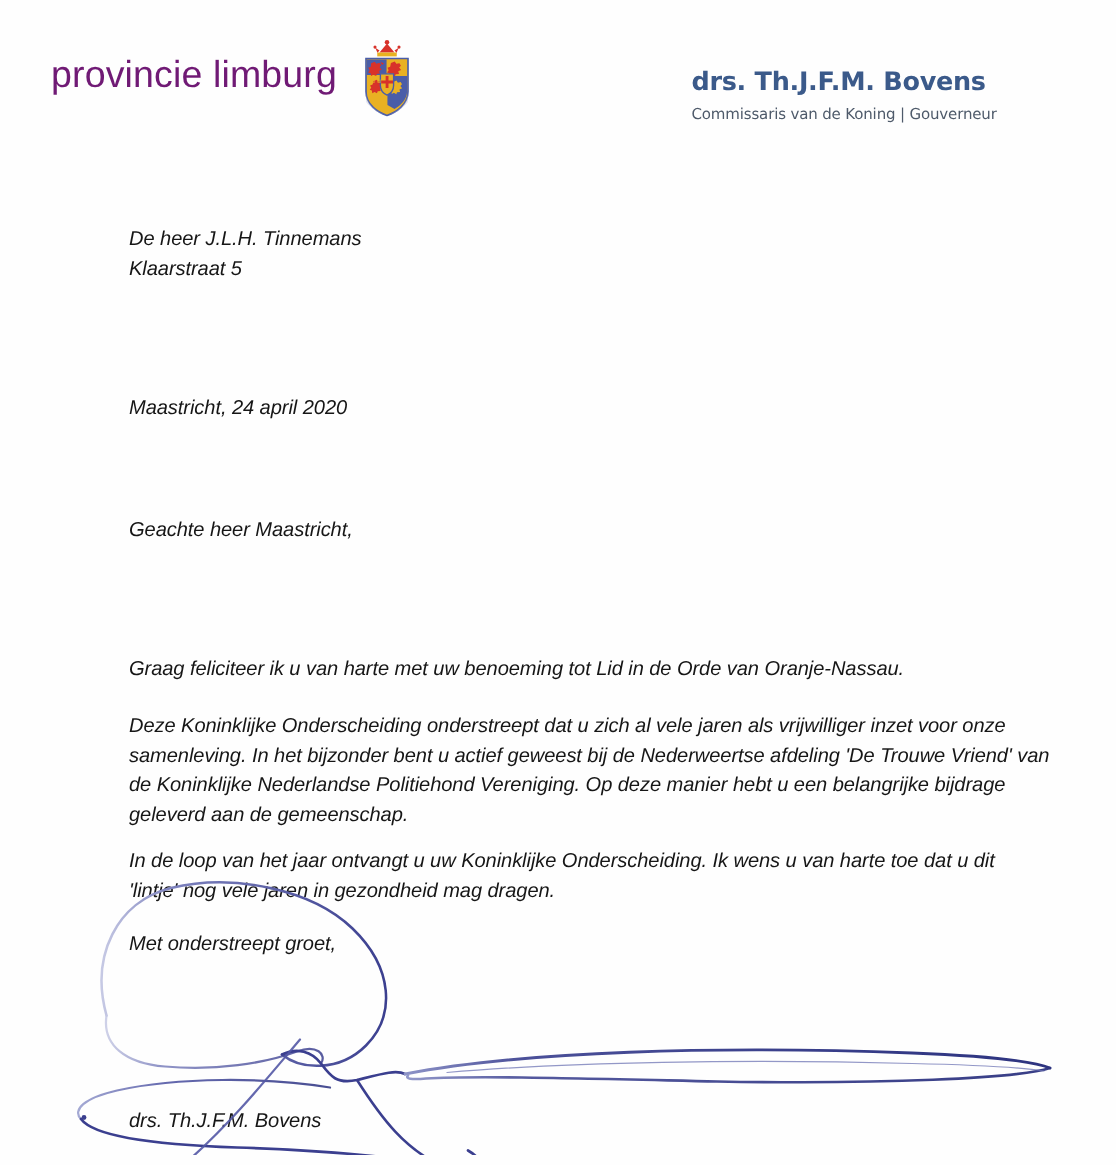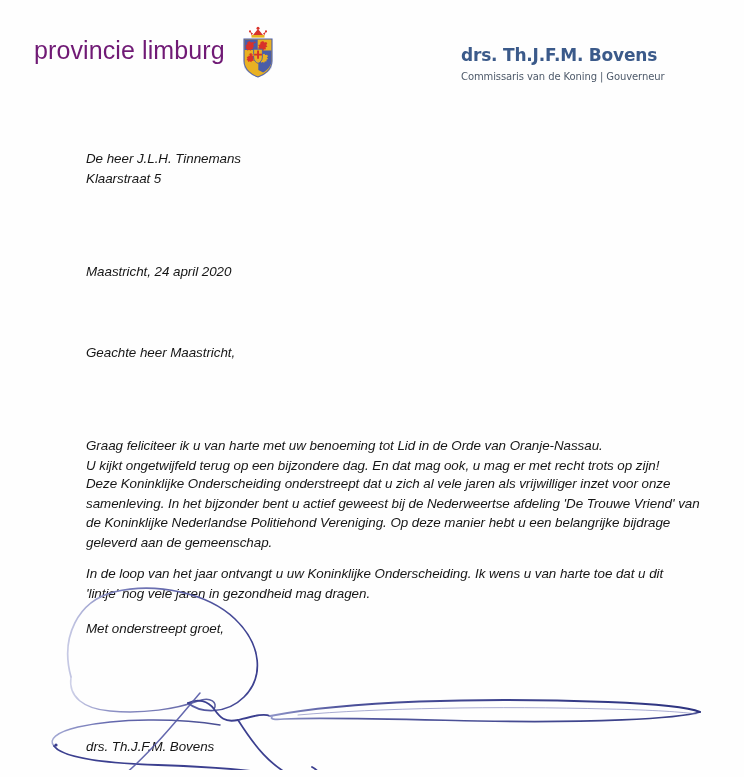--- a/index.html
+++ b/index.html
@@ -193,21 +193,20 @@
       <div>De heer J.L.H. Tinnemans</div>
       <div>Klaarstraat 5</div>
     </div>
 
     <div class="txt dateline">Maastricht, 24 april 2020</div>
 
     <div class="txt salutation">Geachte heer Maastricht,</div>
 
     <div class="txt para1">
       <div>Graag feliciteer ik u van harte met uw benoeming tot Lid in de Orde van Oranje-Nassau.</div>
-      <div>U kijkt ongetwijfeld terug op een bijzondere dag. En dat mag ook, u mag er met recht trots op zijn!</div>
     </div>
 
     <div class="txt para2">Deze Koninklijke Onderscheiding onderstreept dat u zich al vele jaren als vrijwilliger inzet voor onze samenleving. In het bijzonder bent u actief geweest bij de Nederweertse afdeling 'De  Trouwe Vriend' van de Koninklijke Nederlandse Politiehond Vereniging. Op deze manier hebt u een belangrijke bijdrage geleverd aan de gemeenschap.</div>
 
     <div class="txt para3">In de loop van het jaar ontvangt u uw Koninklijke Onderscheiding. Ik wens u van harte toe dat u dit 'lintje' nog vele jaren in gezondheid mag dragen.</div>
 
     <div class="txt closing">Met onderstreept groet,</div>
 
     <div class="txt signame">drs. Th.J.F.M. Bovens</div>
   </div>

